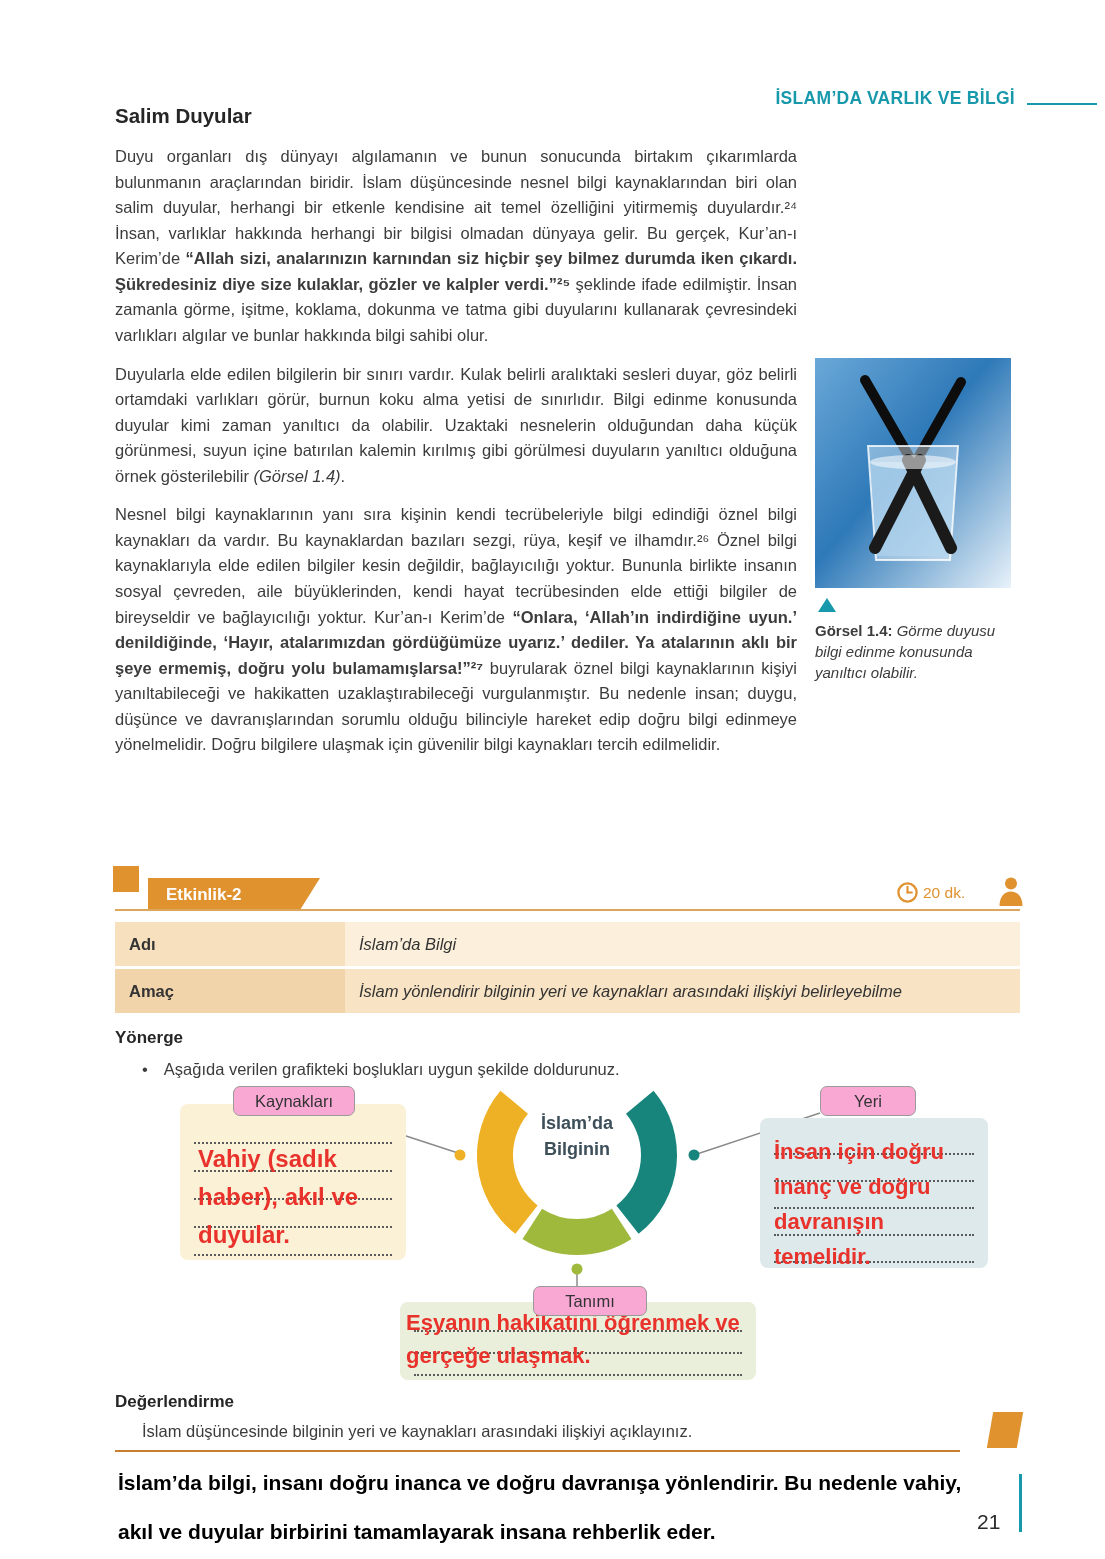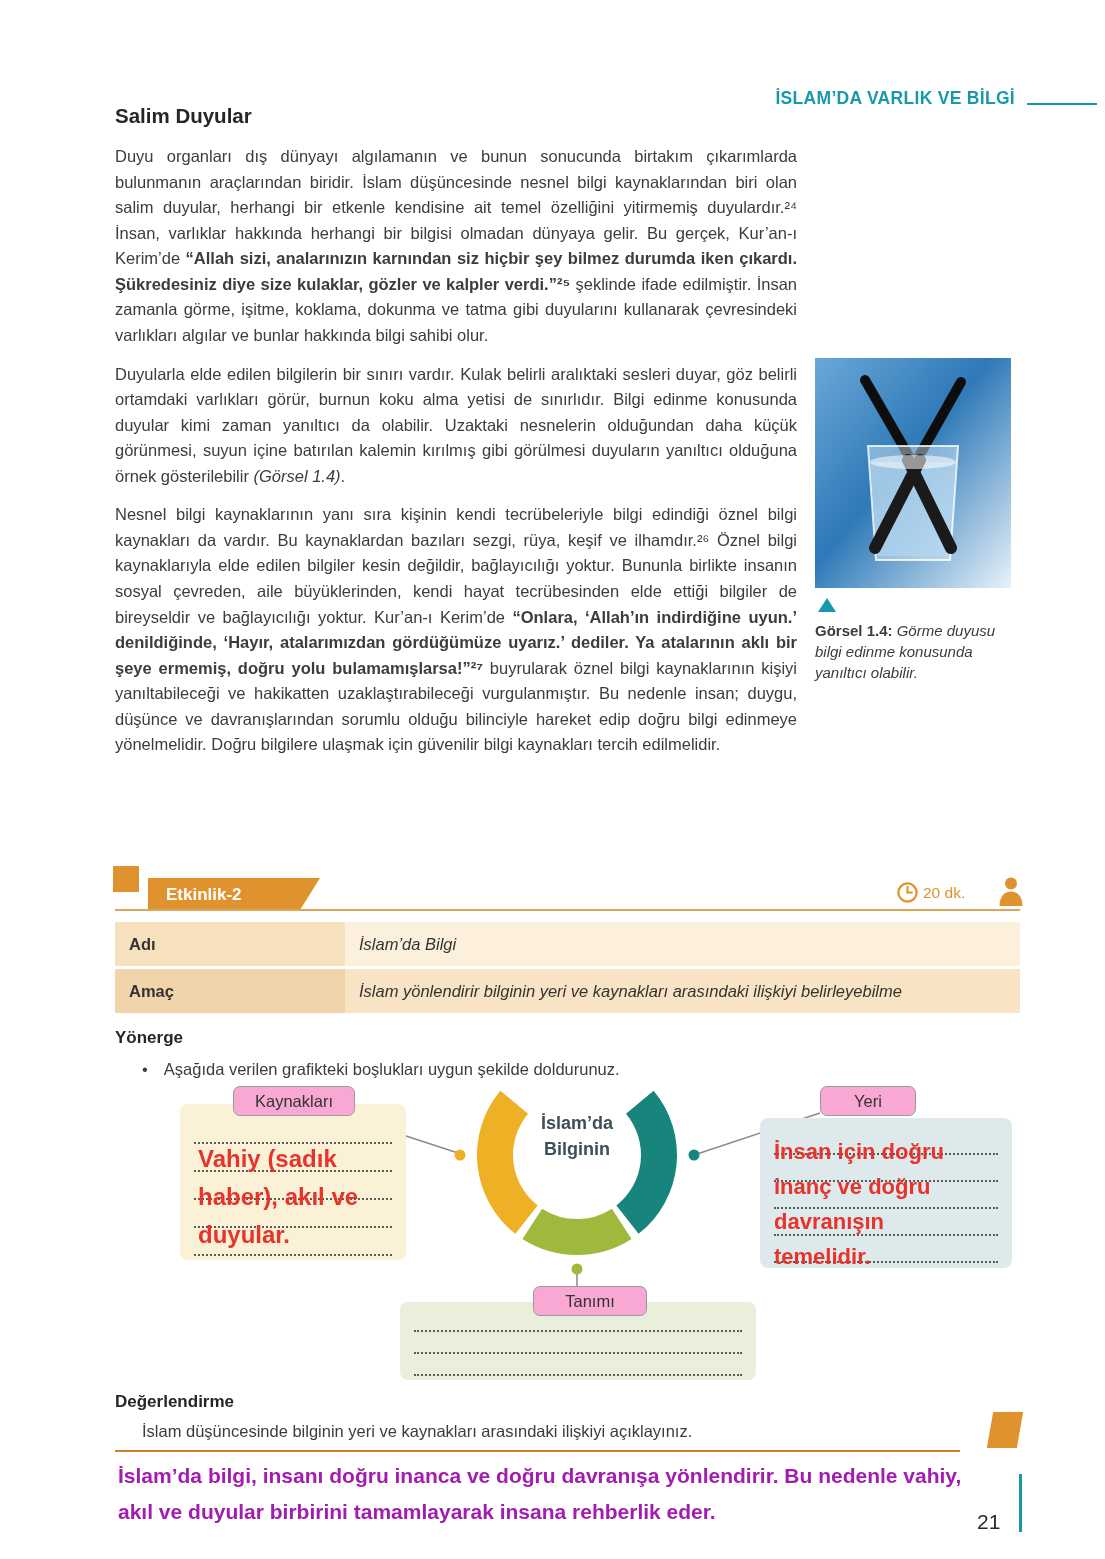--- a/index.html
+++ b/index.html
@@ -53,37 +53,37 @@
   .diagram-svg{position:absolute;left:150px;top:0;z-index:1;}
   .label-box{position:absolute;background:#f9a8d4;border:1.5px solid #9a9a9a;border-radius:7px;display:flex;
     align-items:center;justify-content:center;font-size:16.5px;color:#333;z-index:3;box-sizing:border-box;}
   #box-kaynaklari{left:233px;top:6px;width:122px;height:30px;}
   #box-yeri{left:820px;top:6px;width:96px;height:30px;text-align:right;}
   #box-tanimi{left:533px;top:206px;width:114px;height:30px;}
   .center-text{position:absolute;left:502px;top:30px;width:150px;text-align:center;font-weight:bold;
     font-size:18px;color:#3d4f58;line-height:1.45;z-index:2;}
   .ans-box{position:absolute;border-radius:8px;box-sizing:border-box;z-index:2;}
   #ans-left{left:180px;top:24px;width:226px;height:156px;background:#fbf1d6;padding:12px 14px;}
-  #ans-right{left:760px;top:38px;width:252px;height:150px;background:#dde9ea;padding:10px 14px;}
+  #ans-right{left:760px;top:38px;width:228px;height:150px;background:#dde9ea;padding:10px 14px;}
   #ans-bottom{left:400px;top:222px;width:356px;height:78px;background:#e9efdb;padding:8px 14px;}
   .dotline{border-bottom:2.5px dotted #5a5a5a;}
   #ans-left .dotline{height:26px;}
   #ans-right .dotline{height:25px;}
   #ans-bottom .dotline{height:20px;}
   .answer{position:absolute;font-weight:bold;color:#e8322b;z-index:4;}
   #ans-left .answer{left:18px;top:36px;width:200px;font-size:24px;line-height:38px;}
   #ans-right .answer{left:14px;top:16px;width:212px;font-size:22px;line-height:35px;}
   #ans-bottom .answer{left:6px;top:4px;width:345px;font-size:22px;line-height:33px;}
 
   
   .eval-title{position:absolute;left:115px;top:1392px;font-weight:bold;font-size:17px;color:#262626;}
   .eval-question{position:absolute;left:142px;top:1422px;font-size:16.5px;}
   .eval-line{position:absolute;left:115px;top:1450px;width:845px;height:2px;background:#c9802e;}
   .eval-square{position:absolute;left:990px;top:1412px;width:30px;height:36px;background:#e0922f;transform:skewX(-10deg);}
-  .eval-answer{position:absolute;left:118px;top:1458px;width:880px;font-size:21px;font-weight:bold;color:#a21caf;line-height:36px;}
+  .eval-answer{position:absolute;left:118px;top:1458px;width:880px;font-size:21px;font-weight:bold;color:#000000;line-height:49px;}
 
   .pagenum{position:absolute;left:977px;top:1482px;font-size:21px;color:#2b2b2b;margin-top:28px;}
   .page-bar{position:absolute;left:1019px;top:1474px;width:3px;height:58px;background:#1899ab;}
 </style>
 </head>
 <body>
 
 <div class="page">
 
   <div class="header">
@@ -194,20 +194,21 @@
       <div class="dotline"></div>
       <div class="dotline"></div>
       <div class="dotline"></div>
       <div class="answer">İnsan için doğru inanç ve doğru davranışın temelidir.</div>
     </div>
 
     <div class="ans-box" id="ans-bottom">
       <div class="dotline"></div>
       <div class="dotline"></div>
       <div class="dotline"></div>
+      <div class="answer">Eşyanın hakikatini öğrenmek ve gerçeğe ulaşmak.</div>
     </div>
   </div>
 
   <div class="eval-title">Değerlendirme</div>
   <div class="eval-question">İslam düşüncesinde bilginin yeri ve kaynakları arasındaki ilişkiyi açıklayınız.</div>
   <div class="eval-line"></div>
   <div class="eval-square"></div>
   <div class="eval-answer">İslam’da bilgi, insanı doğru inanca ve doğru davranışa yönlendirir. Bu nedenle vahiy, akıl ve duyular birbirini tamamlayarak insana rehberlik eder.</div>
 
   <div class="pagenum">21</div>

